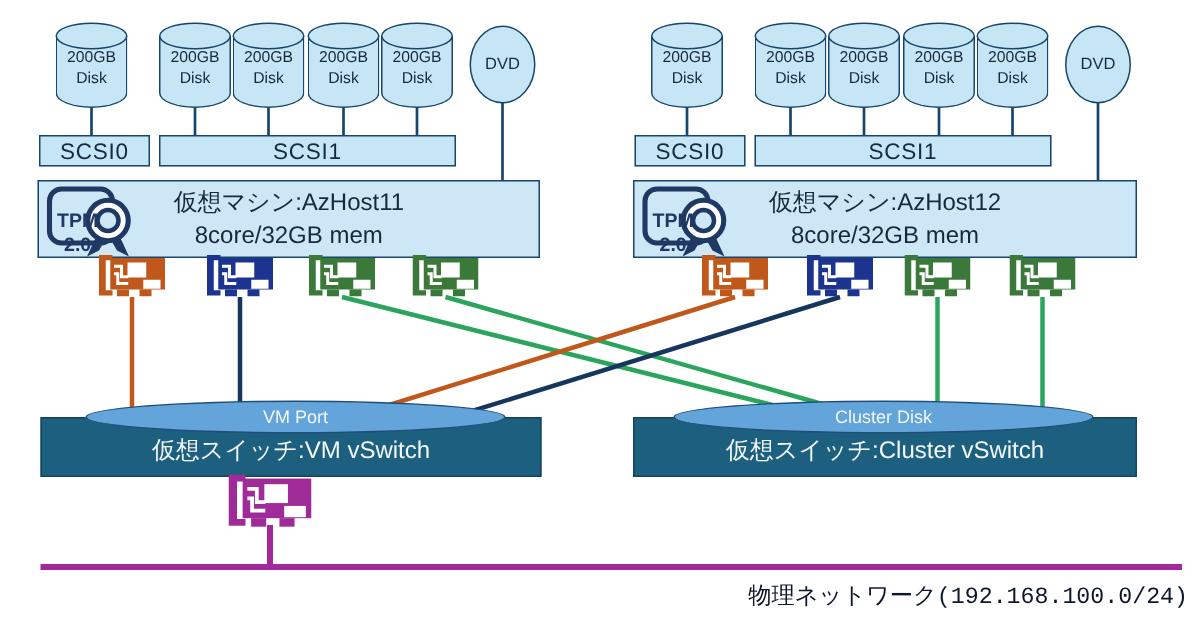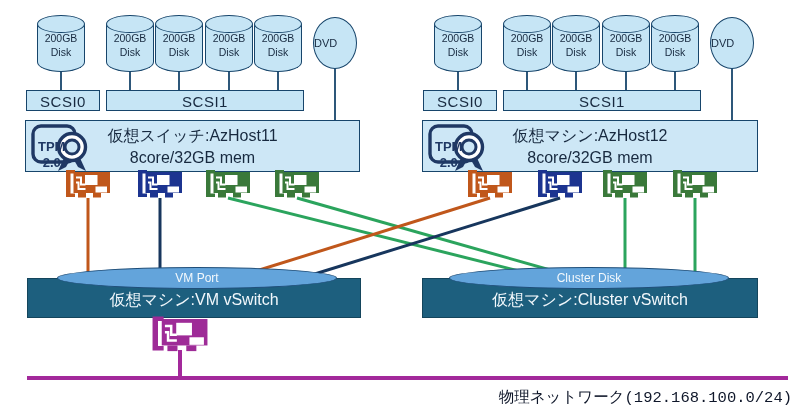--- a/index.html
+++ b/index.html
@@ -19,21 +19,21 @@
   
   .disk{position:absolute;width:48px;height:43px;z-index:2;}
   .disk .top{position:absolute;left:0;top:0;width:48px;height:18px;background:var(--disk_fill);
     border:1.6px solid var(--outline_navy);border-radius:50%;z-index:2;}
   .disk .body{position:absolute;left:0;top:9px;width:48px;height:48px;background:var(--disk_fill);
     border:1.6px solid var(--outline_navy);border-top:none;border-radius:0 0 50% 50% / 0 0 10px 10px;z-index:1;}
   .disk .lbl{position:absolute;left:0;top:17px;width:48px;text-align:center;
     font-size:10.5px;line-height:1.3;z-index:3;}
 
   .dvd{position:absolute;width:44px;height:52px;border-radius:50%;background:var(--disk_fill);
-    border:1.6px solid var(--outline_navy);display:flex;align-items:center;
+    border:1.6px solid var(--outline_navy);display:flex;align-items:center;justify-content:center;
     font-size:11px;z-index:2;}
 
   .scsi{position:absolute;height:21px;background:var(--disk_fill);border:1.6px solid var(--outline_navy);
     display:flex;align-items:flex-end;justify-content:center;font-size:15px;letter-spacing:.5px;z-index:2;}
 
   .vmbox{position:absolute;top:120px;height:52px;background:var(--vm_fill);
     border:1.8px solid var(--outline_navy);z-index:2;text-align:center;padding-top:4px;}
   .vmbox .t1,.vmbox .t2{font-size:16px;line-height:22px;}
 
   
@@ -142,21 +142,21 @@
     </div>
 
   <div class="scsi" style="left:26px;top:90px;width:74px">
       <span>SCSI0</span>
     </div>
   <div class="scsi" style="left:106px;top:90px;width:198px">
       <span>SCSI1</span>
     </div>
 
   <div class="vmbox" style="left:25px;width:335px">
-    <div class="t1">仮想スイッチ:AzHost11</div>
+    <div class="t1">仮想マシン:AzHost11</div>
     <div class="t2">8core/32GB mem</div>
     <div class="tpm">
       <svg viewBox="0 0 62 52" style="position:absolute;left:0;top:0;width:62px;height:52px;overflow:visible">
         <rect x="3" y="5" width="42" height="36" rx="8" fill="none" stroke="var(--tpm_navy)" stroke-width="3.4"></rect>
         <path d="M34,37 l-6,13 l8,-4 l4,-7 z" fill="var(--tpm_navy)"></path>
         <path d="M50,37 l6,13 l-8,-4 l-4,-7 z" fill="var(--tpm_navy)"></path>
         <circle cx="42" cy="26" r="13.5" fill="#ffffff" stroke="var(--tpm_navy)" stroke-width="3.4"></circle>
         <circle cx="42" cy="26" r="7" fill="var(--vm_fill)" stroke="var(--tpm_navy)" stroke-width="3"></circle>
       </svg>
       <div class="txt">
@@ -237,27 +237,27 @@
       <use href="#nic-shape"></use>
     </svg>
   <svg class="nic nic-green" style="left:603px;top:168px">
       <use href="#nic-shape"></use>
     </svg>
   <svg class="nic nic-green" style="left:673px;top:168px">
       <use href="#nic-shape"></use>
     </svg>
 
   <div class="switchbox" style="left:27px;width:334px">
-    <span>仮想マシン:VM vSwitch</span>
+    <span>仮想スイッチ:VM vSwitch</span>
   </div>
   <div class="port" style="left:57px">
     <span>VM Port</span>
   </div>
   <div class="switchbox" style="left:422px;width:336px">
-    <span>仮想マシン:Cluster vSwitch</span>
+    <span>仮想スイッチ:Cluster vSwitch</span>
   </div>
   <div class="port" style="left:449px">
     <span>Cluster Disk</span>
   </div>
 
   <svg class="nic-big nic-magenta" viewBox="0 0 44 31" style="left:152px;top:314px">
       <use href="#nic-shape"></use>
     </svg>
   <div class="netlabel">物理ネットワーク(192.168.100.0/24)</div>
 

